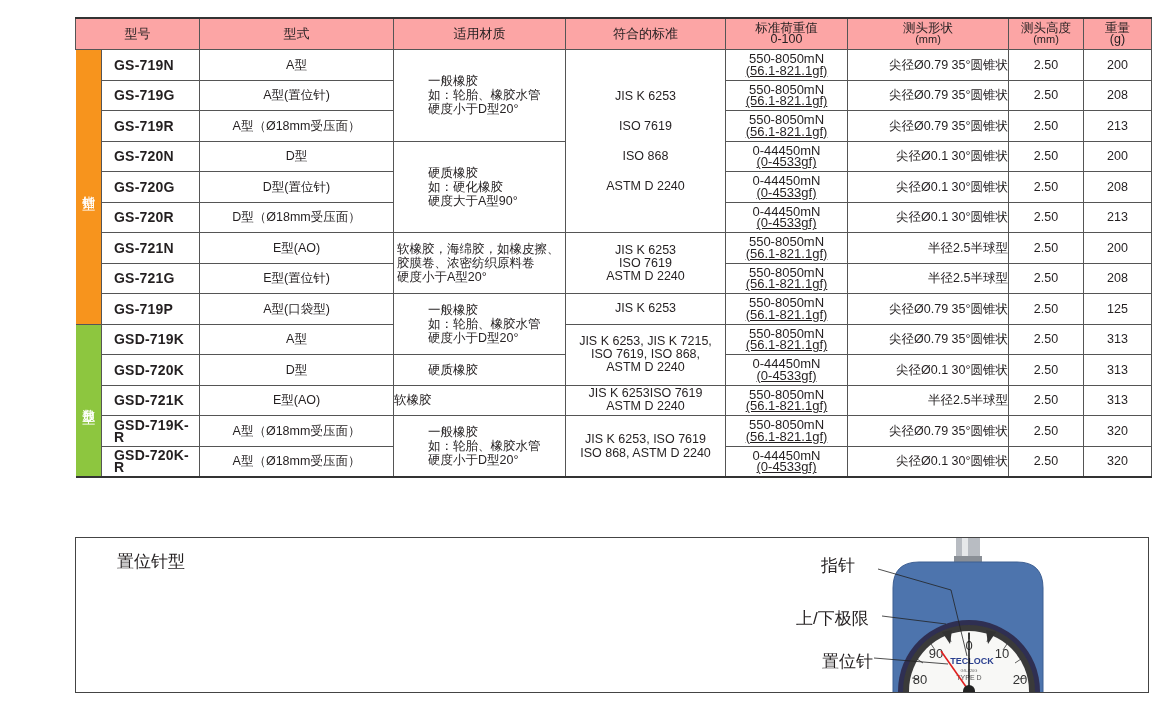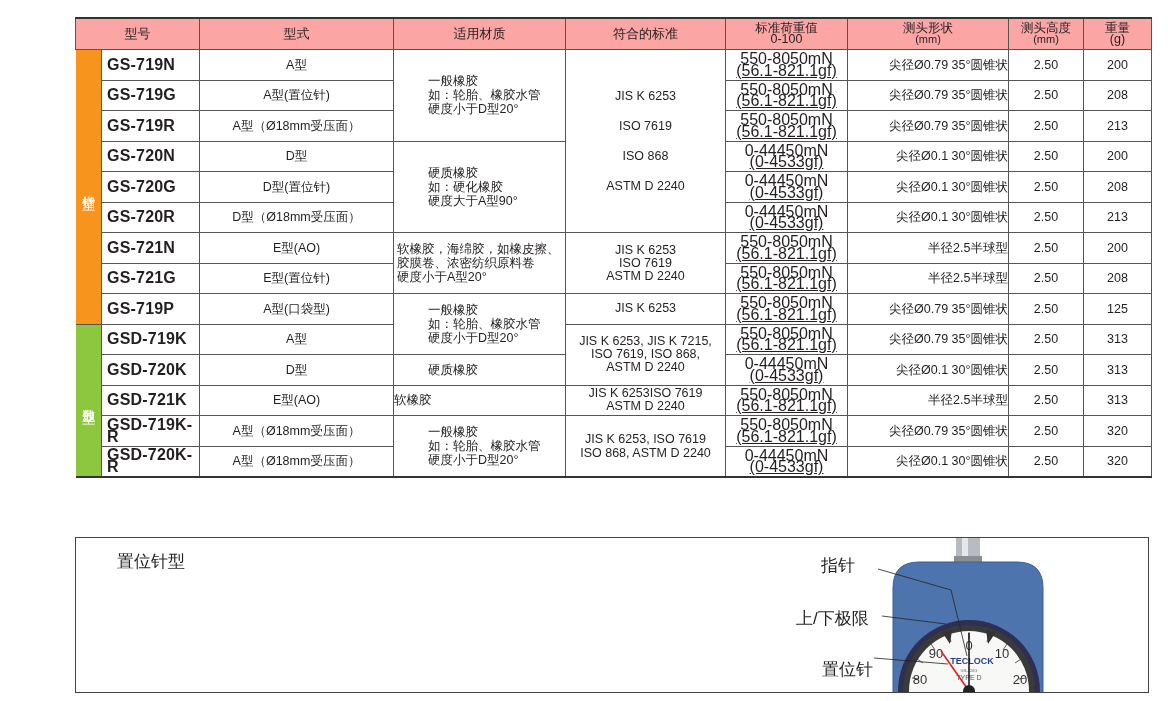--- a/index.html
+++ b/index.html
@@ -5,30 +5,30 @@
   html, body { margin:0; padding:0; background:#ffffff; }
   body { width:1168px; height:701px; position:relative; overflow:hidden;
          font-family:"Liberation Sans", "DejaVu Sans", sans-serif; color:#231f20; }
   .tbl { position:absolute; left:75px; top:17px; width:1076px; border-collapse:collapse;
          table-layout:fixed; font-size:12.5px; border-top:2px solid #333; border-bottom:2px solid #333; }
   .tbl th, .tbl td { border:1px solid #555; padding:0; text-align:center; vertical-align:middle;
                      line-height:12px; overflow:hidden; }
   .tbl thead th { background:#fca5a5; font-weight:normal; height:30px; font-size:13px; }
   .tbl thead th.small { font-size:12.5px; line-height:11px; }
   .tbl tbody td { height:29.5px; }
-  .tbl td.model { text-align:left; padding-left:5px; font-weight:bold; font-size:16px; letter-spacing:0.2px;margin-left:10px; }
+  .tbl td.model { text-align:left; padding-left:12px; font-weight:bold; font-size:14px; letter-spacing:0.2px;margin-left:10px; }
   .tbl td.side { color:#fff; font-size:13px; writing-mode:vertical-rl; text-orientation:upright;
                  letter-spacing:1px; border-left:none; }
   .tbl td.side.orange { background:#f7941d; }
   .tbl td.side.green { background:#8dc63f; }
   .tbl td.mat { text-align:left; padding-left:34px; line-height:14px; }
   .tbl td.mat.tight { padding-left:3px; }
   .tbl td.mat.center { padding-left:0; }
   .tbl td.std { line-height:15px; }
-  .tbl td.load { line-height:11.5px; font-size:16px; }
+  .tbl td.load { line-height:11.5px; font-size:13px; }
   .tbl td.load .l2 { text-decoration:underline; }
   .tbl td.shape { text-align:right; padding-left:14px; }
   .tbl th.hmodel { text-align:center; }
 
   .note { position:absolute; left:75px; top:537px; width:1074px; height:156px;
           border:1.5px solid #444; box-sizing:border-box; overflow:hidden; }
   .note h2 { position:absolute; left:41px; top:12px; margin:0; font-weight:normal; font-size:17px; color:#231f20; }
   .note .body { position:absolute; left:41px; top:37px; width:660px; font-size:12.5px; line-height:15px; color:#231f20; }
   .note .body p { margin:0; }
 
@@ -252,15 +252,15 @@
       <line x1="173" y1="153" x2="145" y2="113" stroke="#e02020" stroke-width="1.6"></line>
       <circle cx="173" cy="153" r="6" fill="#222"></circle>
 
       <line x1="82" y1="31" x2="155" y2="52" stroke="#222" stroke-width="0.8"></line>
       <line x1="155" y1="52" x2="171" y2="118" stroke="#222" stroke-width="0.8"></line>
       <line x1="86" y1="78" x2="150" y2="86" stroke="#222" stroke-width="0.8"></line>
       <line x1="78" y1="120" x2="152" y2="126" stroke="#222" stroke-width="0.8"></line>
     </svg>
     <span class="callout" style="left:25px; top:16px;">指针</span>
     <span class="callout" style="left:0; top:69px;">上/下极限</span>
-    <span class="callout" style="left:26px; top:120px;">置位针</span>
+    <span class="callout" style="left:26px; top:112px;">置位针</span>
   </div>
 </div>
 
 </body></html>

